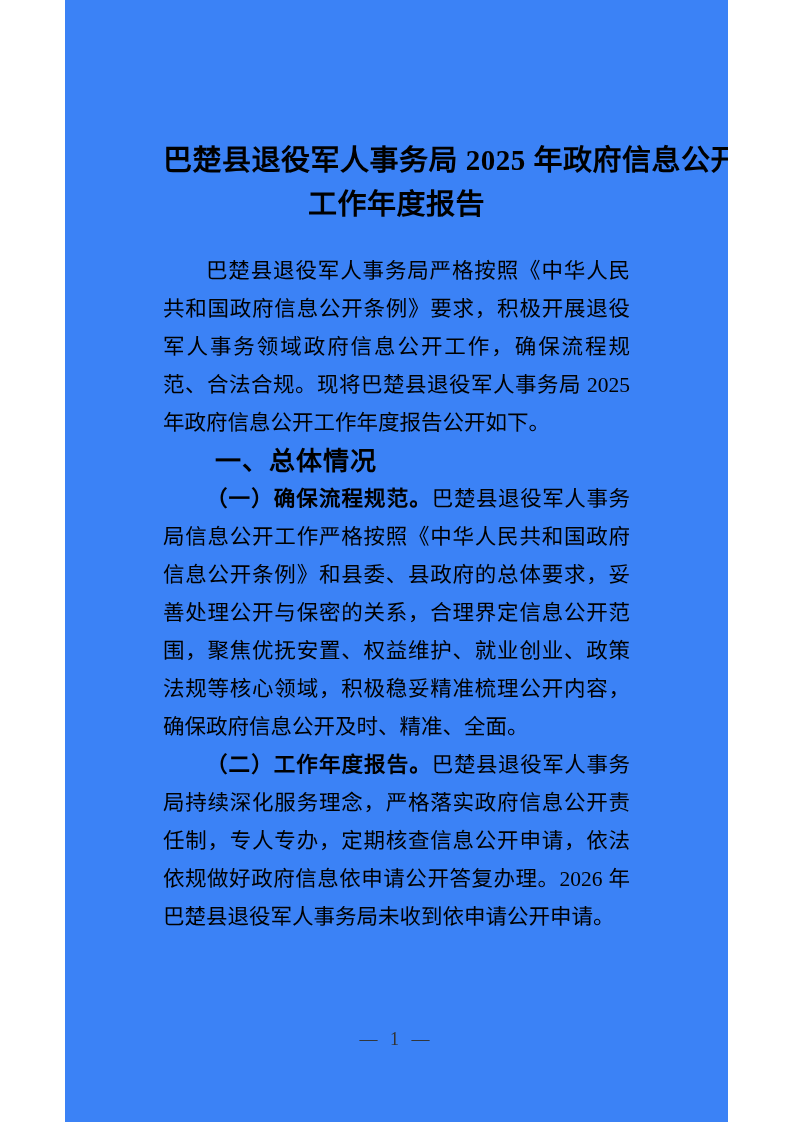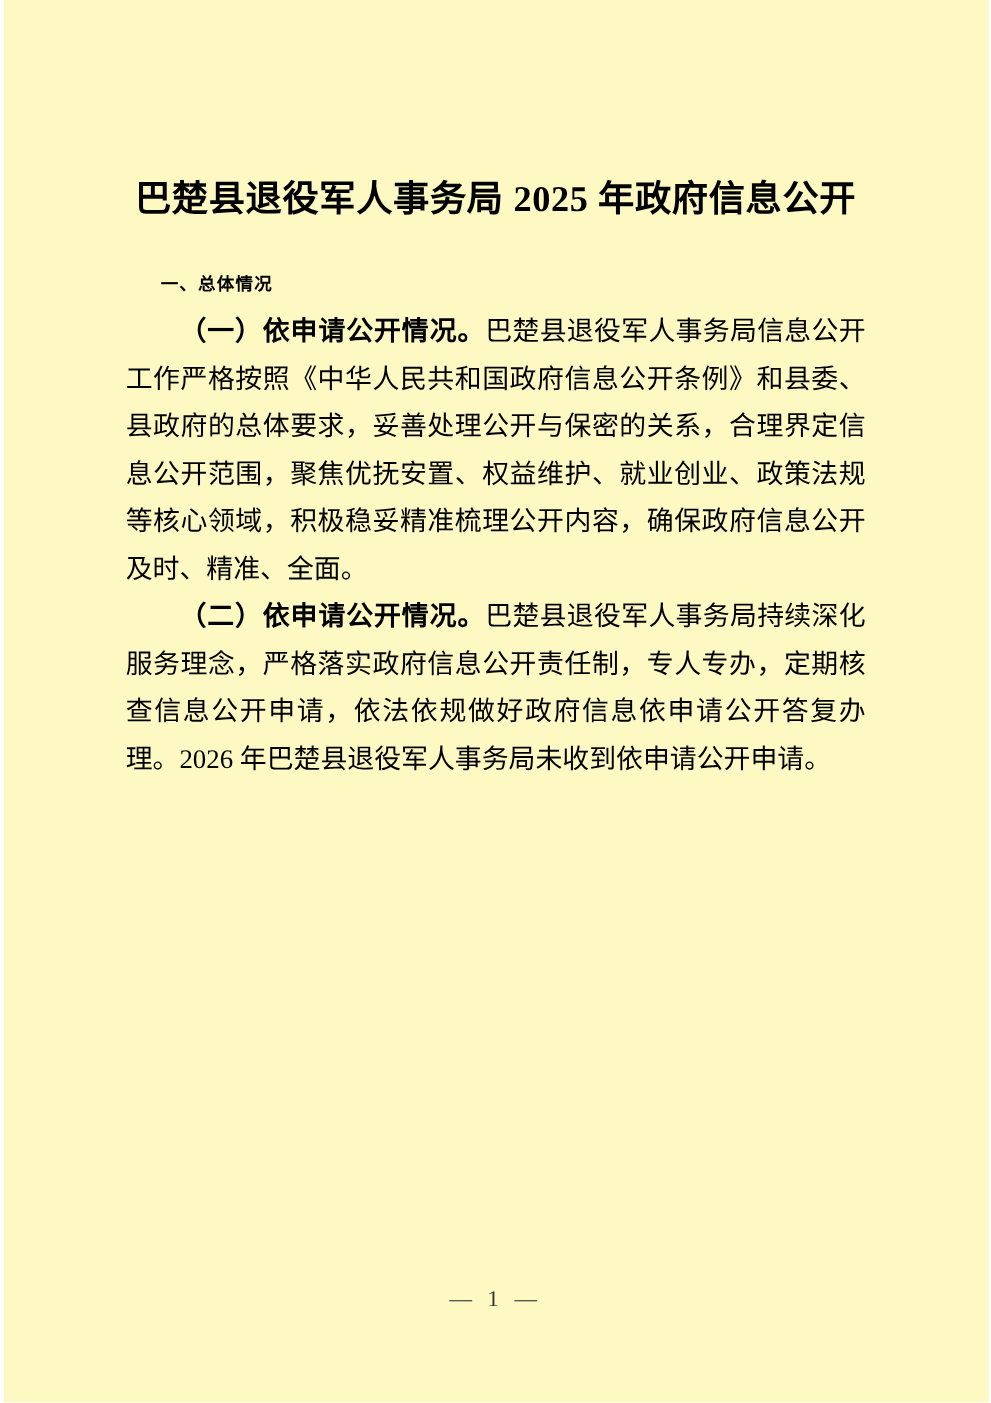--- a/index.html
+++ b/index.html
@@ -2,23 +2,23 @@
 <html lang="zh-CN"><head>
 <meta charset="utf-8">
 <style>
   html, body {
     margin: 0;
     padding: 0;
     background: #ffffff;
   }
   .page {
     position: relative;
-    width: 788px;
+    width: 663px;
     height: 1122px;
-    background: #fef9c3;
+    background: #3b82f6;
     color: #000000;
     overflow: hidden;
     margin: 0 auto;
   }
   .doc-title {
     margin: 0;
     padding: 138px 98px 0 98px;
     text-align: center;
     font-family: "Liberation Serif", "DejaVu Serif", serif;
     font-weight: 700;
@@ -36,21 +36,21 @@
     font-size: 21.5px;
     line-height: 38px;
     text-align: justify;
   }
   .para {
     margin: 0;
     text-indent: 2em;
   }
   .section-heading {
     margin: 0;
-    font-size: 14px;
+    font-size: 26px;
     line-height: 38px;
     font-family: "Liberation Sans", "DejaVu Sans", sans-serif;
     font-weight: 700;
     text-indent: 2em;
     letter-spacing: 1px;
   }
   .sub-lead {
     font-weight: 700;
     letter-spacing: 0.5px;
   }
@@ -66,30 +66,32 @@
     letter-spacing: 4px;
   }
 </style>
 </head>
 <body>
 
 <div class="page">
 
   <h1 class="doc-title">
     <span class="title-line">巴楚县退役军人事务局 2025 年政府信息公开</span>
+    <span class="title-line">工作年度报告</span>
   </h1>
 
   <div class="doc-body">
 
+    <p class="para">巴楚县退役军人事务局严格按照《中华人民共和国政府信息公开条例》要求，积极开展退役军人事务领域政府信息公开工作，确保流程规范、合法合规。现将巴楚县退役军人事务局 2025 年政府信息公开工作年度报告公开如下。</p>
 
     <h2 class="section-heading">一、总体情况</h2>
 
-    <p class="para"><span class="sub-lead">（一）依申请公开情况。</span><span>巴楚县退役军人事务局信息公开工作严格按照《中华人民共和国政府信息公开条例》和县委、县政府的总体要求，妥善处理公开与保密的关系，合理界定信息公开范围，聚焦优抚安置、权益维护、就业创业、政策法规等核心领域，积极稳妥精准梳理公开内容，确保政府信息公开及时、精准、全面。</span></p>
+    <p class="para"><span class="sub-lead">（一）确保流程规范。</span><span>巴楚县退役军人事务局信息公开工作严格按照《中华人民共和国政府信息公开条例》和县委、县政府的总体要求，妥善处理公开与保密的关系，合理界定信息公开范围，聚焦优抚安置、权益维护、就业创业、政策法规等核心领域，积极稳妥精准梳理公开内容，确保政府信息公开及时、精准、全面。</span></p>
 
-    <p class="para"><span class="sub-lead">（二）依申请公开情况。</span><span>巴楚县退役军人事务局持续深化服务理念，严格落实政府信息公开责任制，专人专办，定期核查信息公开申请，依法依规做好政府信息依申请公开答复办理。2026 年巴楚县退役军人事务局未收到依申请公开申请。</span></p>
+    <p class="para"><span class="sub-lead">（二）工作年度报告。</span><span>巴楚县退役军人事务局持续深化服务理念，严格落实政府信息公开责任制，专人专办，定期核查信息公开申请，依法依规做好政府信息依申请公开答复办理。2026 年巴楚县退役军人事务局未收到依申请公开申请。</span></p>
 
 
   </div>
 
   <div class="page-footer">
     <span>— 1 —</span>
   </div>
 
 </div>
 

